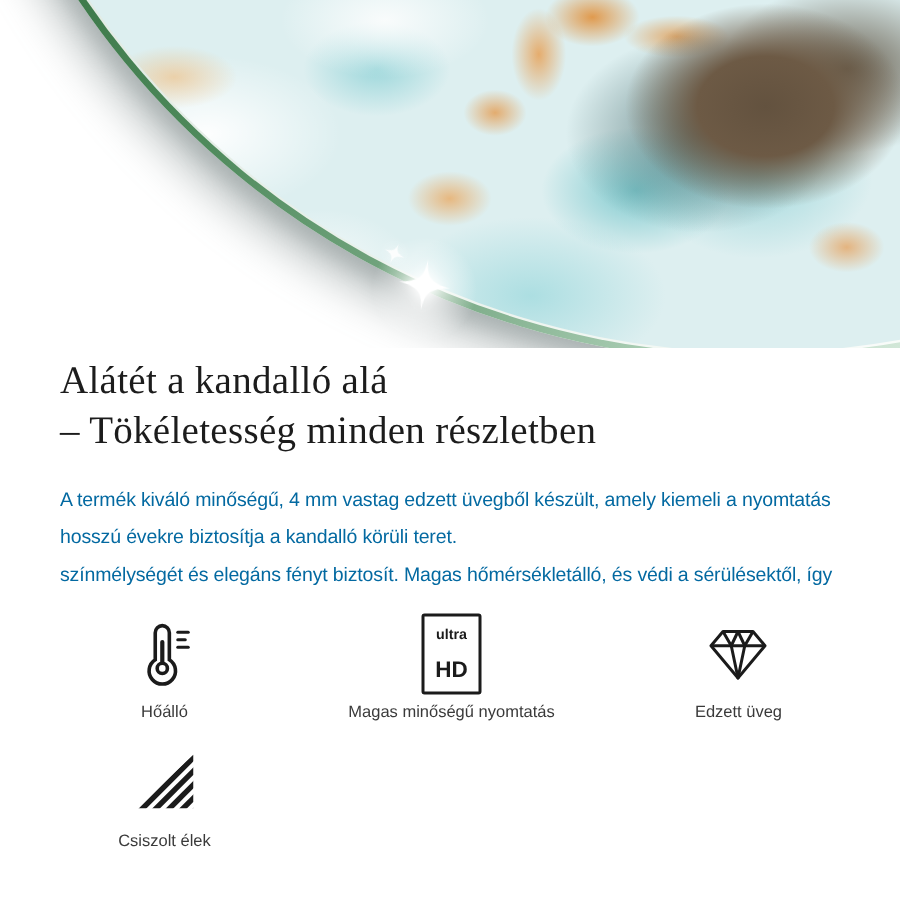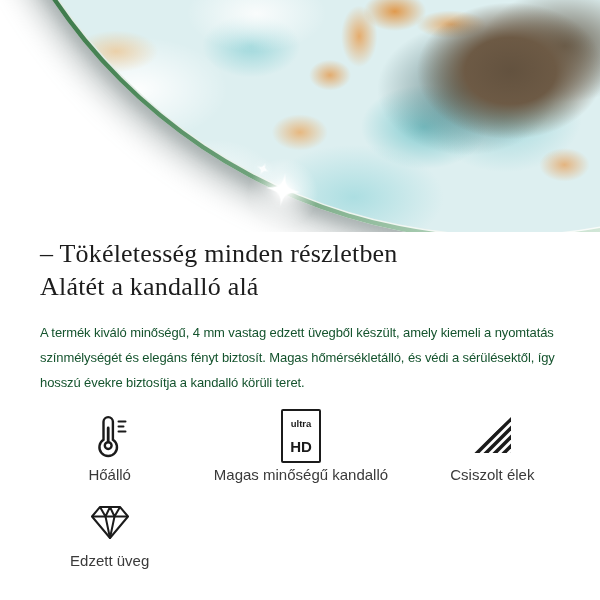--- a/index.html
+++ b/index.html
@@ -76,38 +76,38 @@
     font-weight:400;
     font-size:26px;
     line-height:33px;
     color:#1c1c1c;
     letter-spacing:.2px;
   }
   .desc{
     margin-top:11px;
     font-size:13px;
     line-height:25px;
-    color:#14532d;
+    color:#0369a1;
     letter-spacing:-0.1px;
   }
   .desc-line{white-space:nowrap;}
 
   
   .features{
     margin-top:19px;
     padding:0 12px 0 14px;
     display:grid;
     grid-template-columns:repeat(3,1fr);
     row-gap:18px;
   }
   .feature{display:flex;flex-direction:column;align-items:center;}
   .icon-wrap{height:44px;display:flex;align-items:center;justify-content:center;}
   .feature-label{
     margin-top:10px;
-    font-size:15px;
+    font-size:11px;
     line-height:14px;
     color:#3a3a3a;
     text-align:center;
   }
   .uhd-box{
     width:40px;height:54px;
     border:2.5px solid #1b1b1b;border-radius:2px;
     display:flex;flex-direction:column;align-items:center;justify-content:center;
     box-sizing:border-box;
   }
@@ -130,27 +130,27 @@
     </div>
     <div class="sparkle sparkle-big">
       <svg viewBox="0 0 24 24" width="34" height="34">
           <path d="M12 0 C12.8 8 14 10.5 24 12 C14 13.5 12.8 16 12 24 C11.2 16 10 13.5 0 12 C10 10.5 11.2 8 12 0 Z" fill="#ffffff"></path>
         </svg>
     </div>
   </div>
 
   <div class="content">
     <h1 class="title">
+      <div>Alátét a kandalló alá</div>
       <div>– Tökéletesség minden részletben</div>
-      <div>Alátét a kandalló alá</div>
     </h1>
     <div class="desc">
       <div class="desc-line">A termék kiváló minőségű, 4 mm vastag edzett üvegből készült, amely kiemeli a nyomtatás</div>
+      <div class="desc-line">hosszú évekre biztosítja a kandalló körüli teret.</div>
       <div class="desc-line">színmélységét és elegáns fényt biztosít. Magas hőmérsékletálló, és védi a sérülésektől, így</div>
-      <div class="desc-line">hosszú évekre biztosítja a kandalló körüli teret.</div>
     </div>
   </div>
 
   <div class="features">
 
     <div class="feature">
       <div class="icon-wrap">
         <svg viewBox="0 0 40 44" width="40" height="44">
           <g fill="none" stroke="#1b1b1b" stroke-width="2.4" stroke-linecap="round">
             <path d="M13.5 25.8 V7.8 a4.7 4.7 0 0 1 9.4 0 v18 a8.8 8.8 0 1 1 -9.4 0 Z"></path>
@@ -165,23 +165,37 @@
       <div class="feature-label">Hőálló</div>
     </div>
 
     <div class="feature">
       <div class="icon-wrap">
         <div class="uhd-box">
           <div class="uhd-top">ultra</div>
           <div class="uhd-hd">HD</div>
         </div>
       </div>
-      <div class="feature-label">Magas minőségű kandalló</div>
-    </div>
-
+      <div class="feature-label">Magas minőségű nyomtatás</div>
+    </div>
+
+
+    <div class="feature">
+      <div class="icon-wrap">
+        <svg viewBox="0 0 44 40" width="44" height="40">
+          <g fill="none" stroke="#1b1b1b" stroke-width="2" stroke-linejoin="round">
+            <path d="M12 5 H32 L40 14.5 L22 36 L4 14.5 Z"></path>
+            <path d="M4 14.5 H40"></path>
+            <path d="M12 5 L17.5 14.5 L22 5 L26.5 14.5 L32 5"></path>
+            <path d="M17.5 14.5 L22 36 L26.5 14.5"></path>
+          </g>
+        </svg>
+      </div>
+      <div class="feature-label">Edzett üveg</div>
+    </div>
 
     <div class="feature">
       <div class="icon-wrap">
         <svg viewBox="0 0 44 40" width="44" height="40">
           <defs>
               <clipPath id="triclip">
                 <path d="M3 37 L41 1 L41 37 Z"></path>
               </clipPath>
             </defs>
           <g clip-path="url(#triclip)" stroke="#1b1b1b" stroke-width="3.6">
@@ -189,29 +203,15 @@
             <line x1="-8" y1="61" x2="60" y2="-7"></line>
             <line x1="-8" y1="70" x2="60" y2="2"></line>
             <line x1="-8" y1="79" x2="60" y2="11"></line>
             <line x1="-8" y1="88" x2="60" y2="20"></line>
           </g>
         </svg>
       </div>
       <div class="feature-label">Csiszolt élek</div>
     </div>
 
-    <div class="feature">
-      <div class="icon-wrap">
-        <svg viewBox="0 0 44 40" width="44" height="40">
-          <g fill="none" stroke="#1b1b1b" stroke-width="2" stroke-linejoin="round">
-            <path d="M12 5 H32 L40 14.5 L22 36 L4 14.5 Z"></path>
-            <path d="M4 14.5 H40"></path>
-            <path d="M12 5 L17.5 14.5 L22 5 L26.5 14.5 L32 5"></path>
-            <path d="M17.5 14.5 L22 36 L26.5 14.5"></path>
-          </g>
-        </svg>
-      </div>
-      <div class="feature-label">Edzett üveg</div>
-    </div>
-
 
   </div>
 </div>
 
 </body></html>

